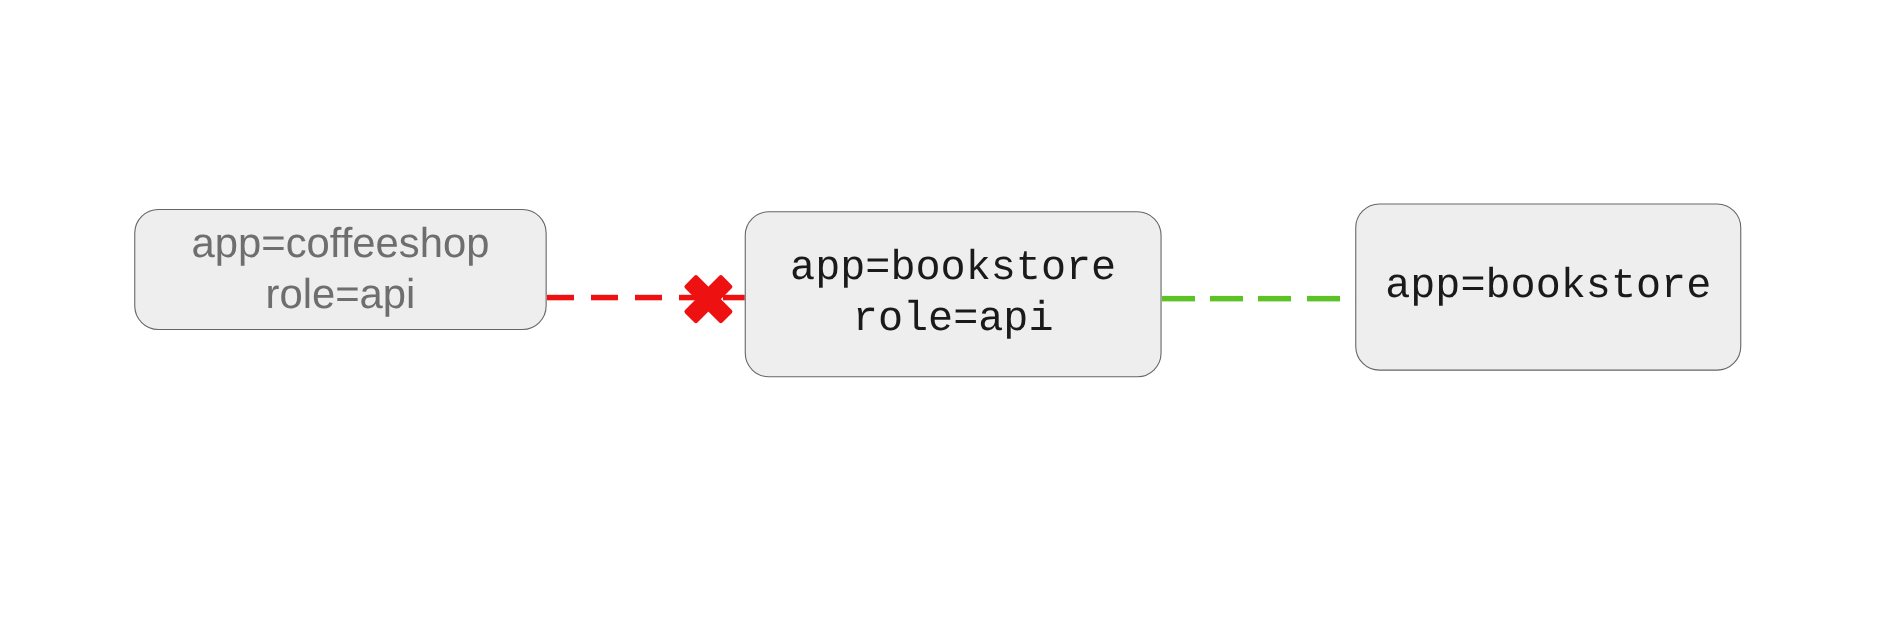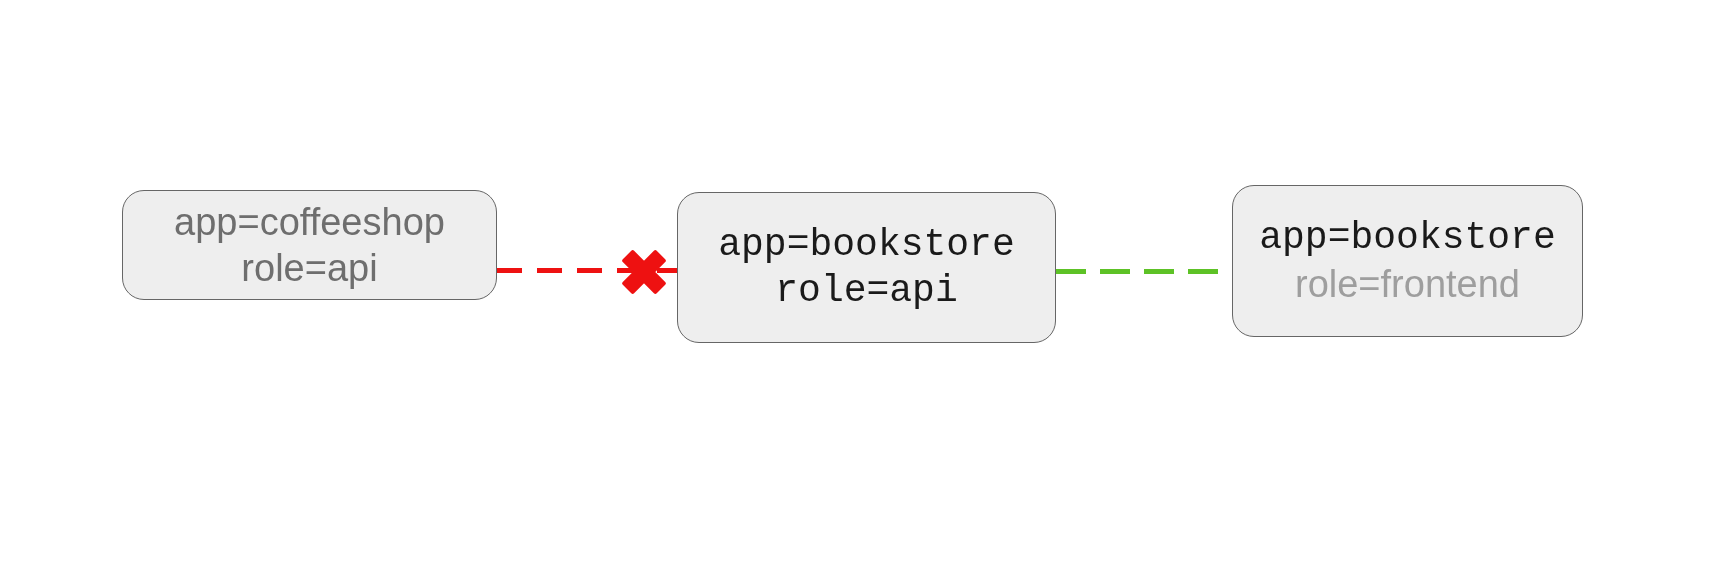--- a/index.html
+++ b/index.html
@@ -90,16 +90,15 @@
 
   <div class="node node-middle">
     <span class="t-dark">app=bookstore</span>
     <span class="t-dark">role=api</span>
   </div>
 
   <div class="edge-line edge-allowed"></div>
 
   <div class="node node-right">
     <span class="t-dark">app=bookstore</span>
-    <span class="t-light">role=frontend</span>
   </div>
 
 </div>
 
 </body></html>

